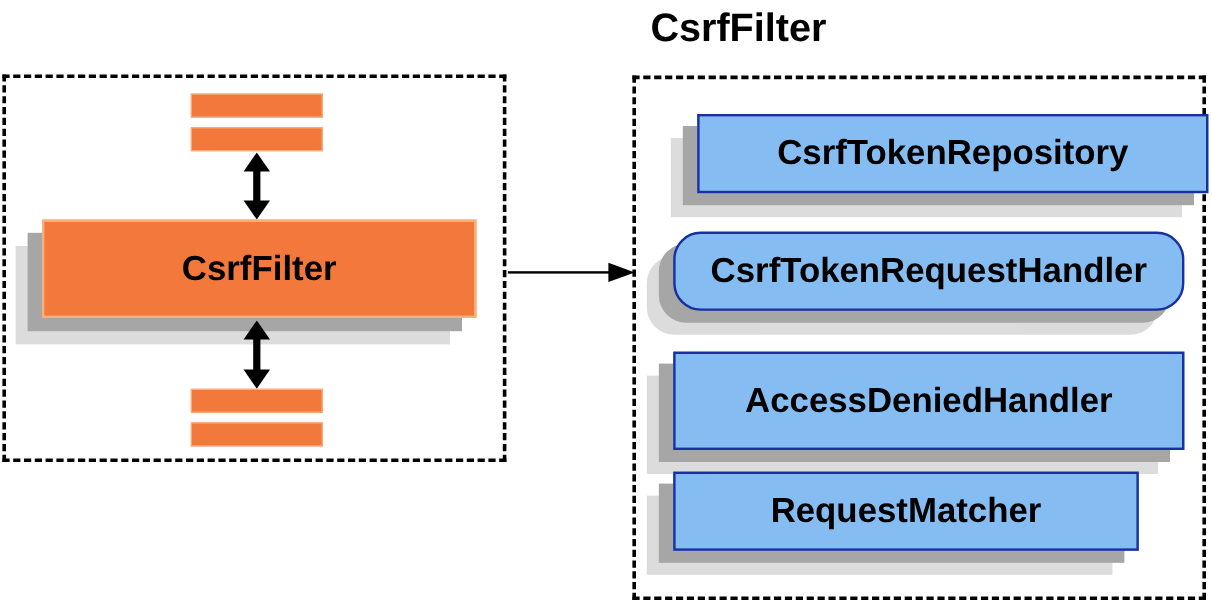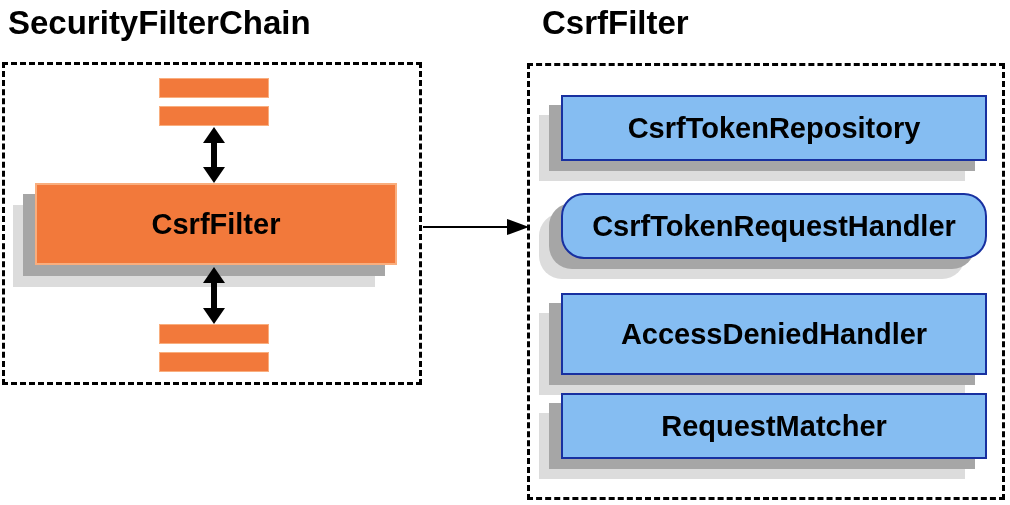--- a/index.html
+++ b/index.html
@@ -67,21 +67,20 @@
     font-weight:bold;
   }
   svg{display:block;}
   .arrow-shape{fill:var(--arrow);stroke:none;}
 </style>
 </head>
 <body>
 
 <div class="stage">
 
-  <div class="abs diagram-title" style="left:8px; top:5px;">SecurityFilterChain</div>
 
   <div class="abs dashed-group" style="left:2px; top:62px; width:420px; height:323px;"></div>
 
   <div class="abs orange-bar" style="left:159px; top:78px; width:110px; height:20px;"></div>
   <div class="abs orange-bar" style="left:159px; top:106px; width:110px; height:20px;"></div>
 
   <div class="abs" style="left:202px; top:127px;">
     <svg width="24" height="56" viewBox="0 0 24 56">
       <polygon class="arrow-shape" points="12,0 1,16 23,16"></polygon>
       <rect class="arrow-shape" x="9" y="14" width="6" height="28"></rect>
@@ -108,29 +107,29 @@
     <svg width="106" height="20" viewBox="0 0 106 20">
       <rect class="arrow-shape" x="0" y="9" width="86" height="2"></rect>
       <polygon class="arrow-shape" points="106,10 84,2 84,18"></polygon>
     </svg>
   </div>
 
   <div class="abs diagram-title" style="left:542px; top:5px;">CsrfFilter</div>
 
   <div class="abs dashed-group" style="left:527px; top:63px; width:478px; height:437px;"></div>
 
-  <div class="abs blue-node" style="left:561px; top:95px; width:426px; height:66px;">
+  <div class="abs blue-node" style="left:581px; top:95px; width:426px; height:66px;">
     <span>CsrfTokenRepository</span>
   </div>
 
   <div class="abs blue-node" style="left:561px; top:193px; width:426px; height:66px;border-radius:23px;">
     <span>CsrfTokenRequestHandler</span>
   </div>
 
   <div class="abs blue-node" style="left:561px; top:293px; width:426px; height:82px;">
     <span>AccessDeniedHandler</span>
   </div>
 
-  <div class="abs blue-node" style="left:561px; top:393px; width:426px; height:66px;">
+  <div class="abs blue-node" style="left:561px; top:393px; width:388px; height:66px;">
     <span>RequestMatcher</span>
   </div>
 
 </div>
 
 </body></html>

